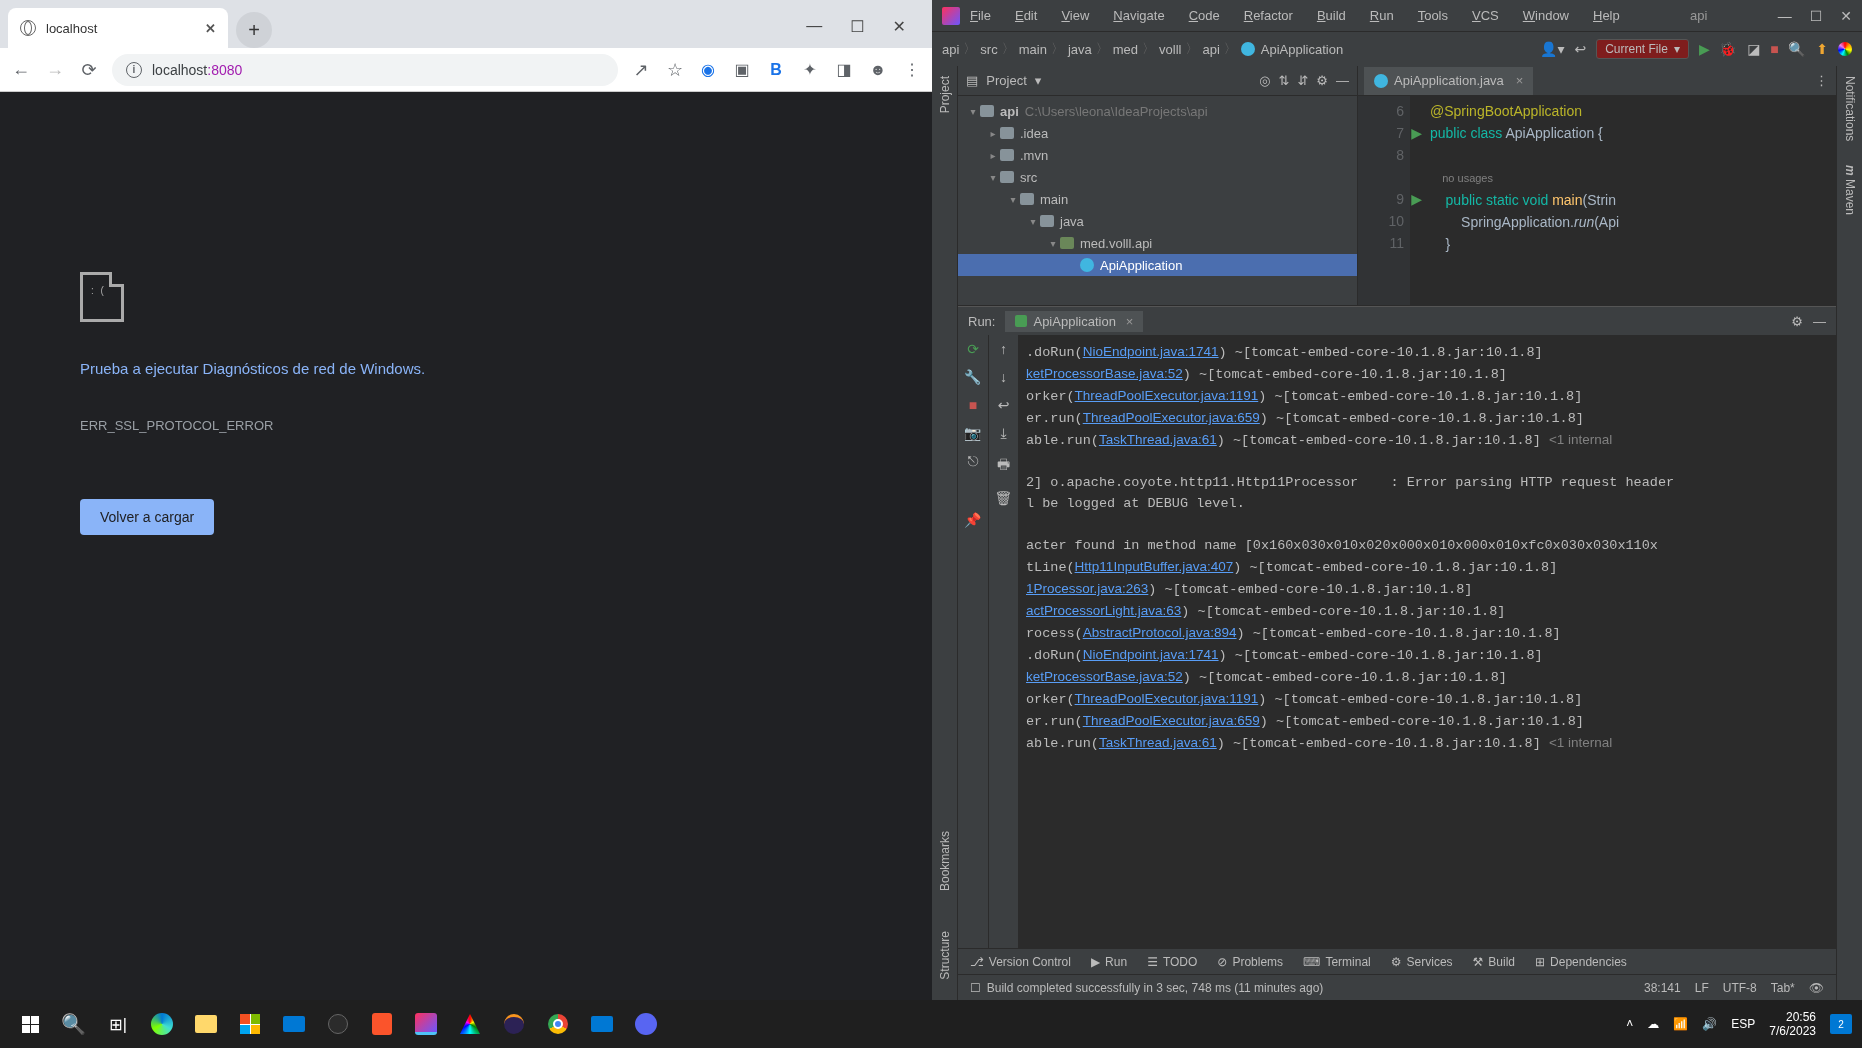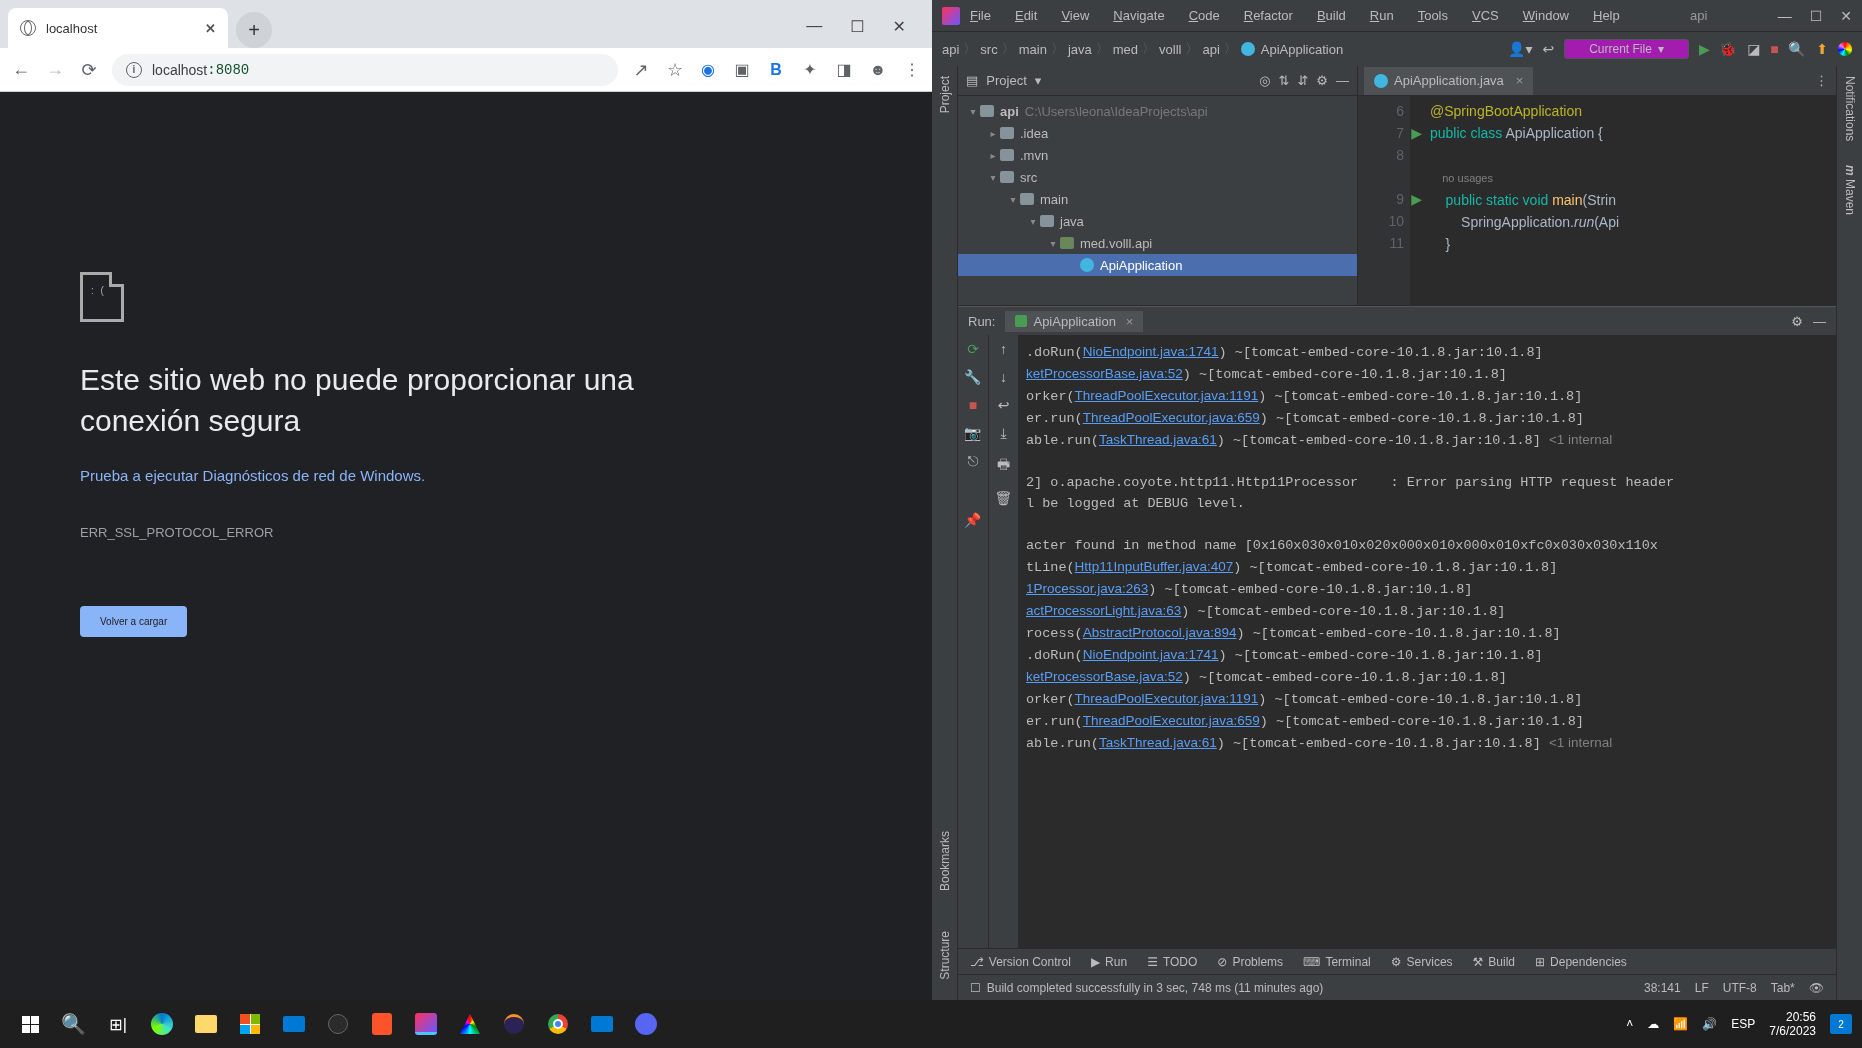--- a/index.html
+++ b/index.html
@@ -13,47 +13,47 @@
 .chrome-tab { background: #fff; height: 40px; border-radius: 8px 8px 0 0; display: flex; align-items: center; padding: 0 12px; min-width: 220px; font-size: 13px; color: #333; }
 .chrome-tab .globe { width: 16px; height: 16px; border-radius: 50%; border: 1.5px solid #666; margin-right: 10px; position: relative; }
 .chrome-tab .globe::before { content: ""; position: absolute; left: 50%; top: 0; bottom: 0; width: 6px; border: 1.5px solid #666; border-radius: 50%; transform: translateX(-50%); }
 .chrome-tab .close { margin-left: auto; color: #555; font-weight: bold; }
 .chrome-newtab { width: 36px; height: 36px; margin-left: 8px; border-radius: 50%; background: #cfd2d7; display: flex; align-items: center; justify-content: center; color: #333; font-size: 20px; }
 .chrome-winctrl { margin-left: auto; display: flex; gap: 28px; padding: 0 18px 12px 0; color: #444; }
 .chrome-toolbar { height: 44px; background: #fff; border-bottom: 1px solid #ccc; display: flex; align-items: center; padding: 0 10px; gap: 12px; }
 .chrome-toolbar .nav-icon { color: #5f6368; font-size: 18px; width: 22px; text-align: center; }
 .chrome-url { flex: 1; height: 32px; background: #f1f3f4; border-radius: 16px; display: flex; align-items: center; padding: 0 14px; color: #3c4043; font-size: 14px; }
 .chrome-url .info { margin-right: 10px; width: 16px; height: 16px; border: 1.5px solid #5f6368; border-radius: 50%; display: flex; align-items: center; justify-content: center; font-size: 10px; color: #5f6368; font-weight: bold; }
-.chrome-url .port { color: #14532d; font-family: Liberation Mono, monospace; }
+.chrome-url .port { color: #a21caf; }
 .chrome-right-icons { display: flex; gap: 14px; color: #5f6368; align-items: center; }
 .chrome-right-icons span { width: 20px; text-align: center; }
 .chrome-content { flex: 1; background: #202124; color: #e8eaed; padding: 180px 80px 0 80px; }
 .err-icon { width: 44px; height: 50px; border: 3px solid #aaa; position: relative; margin-bottom: 38px; }
 .err-icon::before { content: ""; position: absolute; right: -3px; top: -3px; width: 12px; height: 12px; background: #202124; border-left: 3px solid #aaa; border-bottom: 3px solid #aaa; }
 .err-icon .dots { position: absolute; top: 10px; left: 8px; font-size: 10px; color: #aaa; letter-spacing: 2px; }
 .chrome-content h1 { font-size: 30px; font-weight: 400; line-height: 1.35; margin-bottom: 26px; max-width: 620px; }
 .chrome-content p.sub { font-size: 15px; color: #9aa0a6; margin-bottom: 24px; }
 .chrome-content p.sub b { color: #e8eaed; font-weight: 600; }
 .chrome-content a.diag { color: #8ab4f8; font-size: 15px; text-decoration: none; }
 .chrome-content .errcode { color: #9aa0a6; font-size: 13px; margin-top: 40px; }
-.chrome-content button.reload { margin-top: 66px; background: #8ab4f8; color: #202124; border: none; border-radius: 4px; padding: 10px 20px; font-size: 10px; }
+.chrome-content button.reload { margin-top: 66px; background: #8ab4f8; color: #202124; border: none; border-radius: 4px; padding: 10px 20px; font-size: 14px; }
 
 
 .ide-titlebar { height: 32px; background: #3c3f41; display: flex; align-items: center; padding: 0 10px; border-bottom: 1px solid #2b2b2b; }
 .ide-titlebar .logo { width: 18px; height: 18px; background: linear-gradient(135deg,#fe315d,#6b57ff); border-radius: 2px; margin-right: 10px; }
 .ide-titlebar .menu { display: flex; gap: 24px; font-size: 13px; color: #bbbbbb; }
 .ide-titlebar .menu span u { text-decoration: underline; }
 .ide-titlebar .title { margin: 0 auto; color: #999; font-size: 13px; }
 .ide-titlebar .winctrl { display: flex; gap: 18px; color: #bbbbbb; font-size: 14px; }
 .ide-navbar { height: 34px; background: #3c3f41; display: flex; align-items: center; padding: 0 10px; font-size: 13px; }
 .ide-breadcrumb { display: flex; align-items: center; gap: 4px; color: #bbbbbb; }
 .ide-breadcrumb .sep { color: #666; }
 .ide-breadcrumb .cicon { width: 14px; height: 14px; border-radius: 50%; background: #40b6e0; display: inline-block; margin-right: 2px; }
 .ide-nav-right { margin-left: auto; display: flex; align-items: center; gap: 10px; }
-.ide-nav-right .dropdown { display: flex; align-items: center; gap: 6px; background: #a21caf; border: 1px solid #555; border-radius: 3px; padding: 2px 24px; font-size: 12px; }
+.ide-nav-right .dropdown { display: flex; align-items: center; gap: 6px; background: #7f1d1d; border: 1px solid #555; border-radius: 3px; padding: 2px 8px; font-size: 12px; }
 .ide-nav-right .ic { font-size: 14px; }
 .ic-green { color: #499c54; }
 .ic-red { color: #c75450; }
 .ic-orange { color: #f0a732; }
 .ic-rainbow { width:14px; height:14px; border-radius:50%; background: conic-gradient(red,orange,yellow,green,cyan,blue,violet,red); display:inline-block; }
 
 .ide-main { flex: 1; display: flex; overflow: hidden; }
 .ide-leftstrip { width: 26px; background: #3c3f41; border-right: 1px solid #2b2b2b; display: flex; flex-direction: column; align-items: center; padding-top: 10px; gap: 30px; }
 .ide-leftstrip .vtext { writing-mode: vertical-rl; transform: rotate(180deg); font-size: 12px; color: #bbbbbb; }
 .ide-body { flex: 1; display: flex; flex-direction: column; }
@@ -169,21 +169,20 @@
         <span>✦</span>
         <span>◨</span>
         <span>☻</span>
         <span>⋮</span>
       </div>
     </div>
     <div class="chrome-content">
       <div class="err-icon">
           <span class="dots">: (</span>
         </div>
-      <h1>Este sitio web no puede proporcionar una conexión segura</h1>
       <a href="#" class="diag"><span>Prueba a ejecutar Diagnósticos de red de Windows</span>.</a>
       <div class="errcode">ERR_SSL_PROTOCOL_ERROR</div>
       <button class="reload">Volver a cargar</button>
     </div>
   </div>
 
   <div class="ide">
     <div class="ide-titlebar">
       <div class="logo"></div>
       <div class="menu" id="ide-menu">

